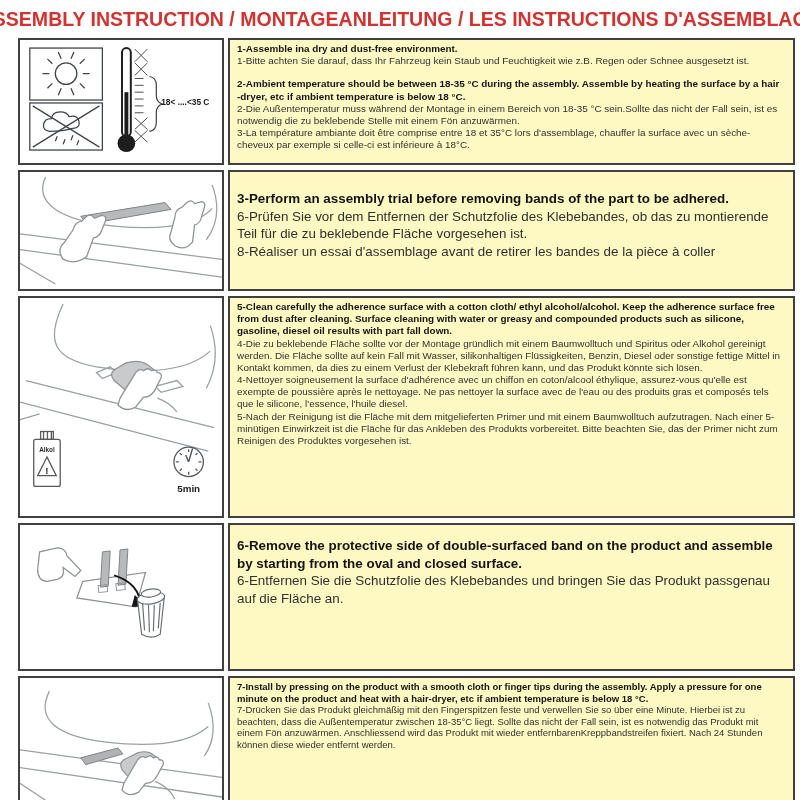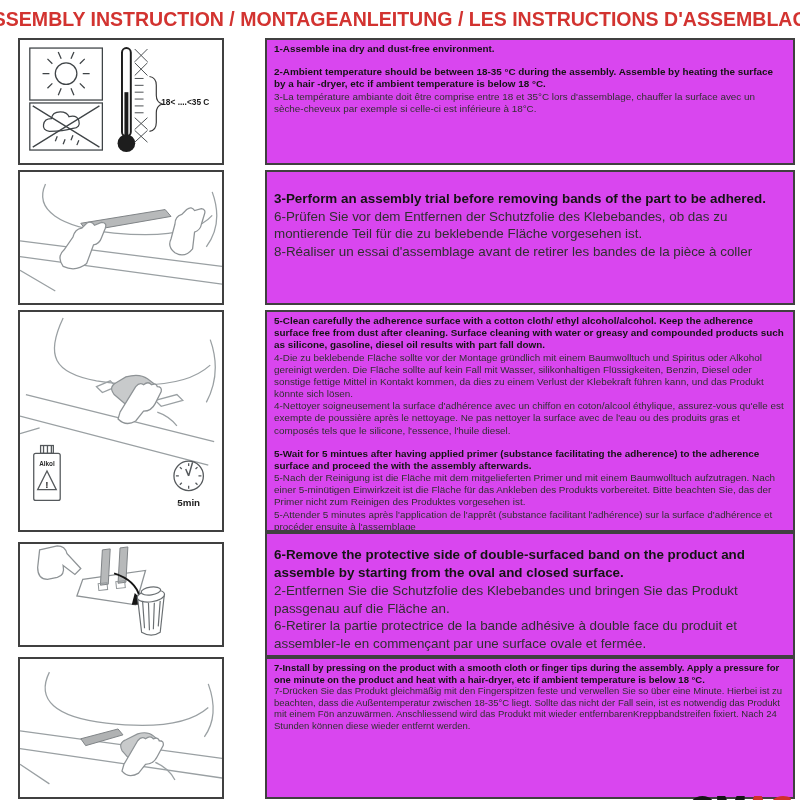--- a/index.html
+++ b/index.html
@@ -12,23 +12,23 @@
   .title-wrap { height:38px; display:flex; align-items:center; justify-content:center; }
   .title {
     color:#d23330; font-weight:bold; font-size:21px; white-space:nowrap;
     transform:scaleX(.93); letter-spacing:0;
   }
   .row { display:flex; gap:4px; margin:0 5px 5px 18px; }
   .illus {
     width:206px; flex:none; border:2px solid #404040; background:#fff; overflow:hidden;
   }
   .illus svg { display:block; width:100%; height:100%; }
-  .txt { flex:1; border:2px solid #404040; padding:3px 8px 2px 7px; overflow:hidden; background:#d946ef;margin-left:37px; }
-  .r1 { height:127px; } .r2 { height:135px; } .r3 { height:222px; }
-  .r4 { height:115px;align-items:center; } .r5 { height:142px; }
+  .txt { flex:1; border:2px solid #404040; padding:3px 8px 2px 7px; overflow:hidden; background:#fef9c3; }
+  .r1 { height:127px; } .r2 { height:121px; } .r3 { height:222px; }
+  .r4 { height:148px; } .r5 { height:142px; }
   .txt p { margin:0; color:#303030; }
   .small .txt p { font-size:9.9px; line-height:1.23; }
   .r5 .txt p { font-size:9.5px; line-height:1.22; }
   .big .txt p { font-size:13.4px; line-height:1.32; }
   .r2 .txt { padding-top:18px; }
   .r4 .txt { padding-top:12px; }
   .txt p.b { font-weight:bold; color:#141414; }
   .txt p.sp { margin-top:11px; }
   .footer { display:flex; align-items:flex-start; height:30px; }
   .rule { flex:1; border-top:2px solid #404040; margin-top:3px; }
@@ -70,21 +70,23 @@
         <path d="M117,36 h9 M117,43 h9 M117,50 h9 M117,57 h9 M117,64 h9 M117,71 h9"></path>
         <path d="M117,6 l13,13 M130,6 l-13,13 M117,20 l13,13 M130,20 l-13,13"></path>
         <path d="M117,76 l13,12 M130,76 l-13,12 M117,89 l13,12 M130,89 l-13,12"></path>
       </g>
       <path d="M132,34 q7,1 7,9 l0,10 q0,7 6,9 q-6,2 -6,9 l0,10 q0,8 -7,9" stroke="#3a3a3a" fill="none" stroke-width="1.2"></path>
       <text x="144" y="63" font-size="8.5" font-weight="bold" fill="#1a1a1a">18&lt; ....&lt;35 C</text>
     </svg>
   </div>
   <div class="txt">
     <p class="b">1-Assemble ina dry and dust-free environment.</p>
+    <p>1-Bitte achten Sie darauf, dass Ihr Fahrzeug kein Staub und Feuchtigkeit wie z.B. Regen oder Schnee ausgesetzt ist.</p>
     <p class="b sp">2-Ambient temperature should be between 18-35 °C during the assembly. Assemble by heating the surface by a hair -dryer, etc if ambient temperature is below 18 °C.</p>
+    <p>2-Die Außentemperatur muss während der Montage in einem Bereich von 18-35 °C sein.Sollte das nicht der Fall sein, ist es notwendig die zu beklebende Stelle mit einem Fön anzuwärmen.</p>
     <p>3-La température ambiante doit être comprise entre 18 et 35°C lors d'assemblage, chauffer la surface avec un sèche-cheveux par exemple si celle-ci est inférieure à 18°C.</p>
   </div>
 </div>
 
 <div class="row r2 big">
   <div class="illus">
     <svg viewBox="0 0 206 109">
       <g stroke="#9aa0a3" fill="none" stroke-width="1.3">
         <path d="M26,0 C14,26 40,44 96,50 C150,55 182,48 196,32"></path>
         <path d="M196,8 C204,30 202,48 190,64"></path>
@@ -130,23 +132,21 @@
         <path d="M172,150 v3 M185,163 h-3 M172,176 v-3 M159,163 h3 M181,154 l-2,2 M181,172 l-2,-2 M163,172 l2,-2 M163,154 l2,2"></path>
         <path d="M172,163 L176,149 M172,163 L169,156" stroke-width="1.5"></path>
       </g>
       <text x="172" y="194" font-size="10" font-weight="bold" fill="#222222" text-anchor="middle">5min</text>
     </svg>
   </div>
   <div class="txt">
     <p class="b">5-Clean carefully the adherence surface with a cotton cloth/ ethyl alcohol/alcohol. Keep the adherence surface free from dust after cleaning. Surface cleaning with water or greasy and compounded products such as silicone, gasoline, diesel oil results with part fall down.</p>
     <p>4-Die zu beklebende Fläche sollte vor der Montage gründlich mit einem Baumwolltuch und Spiritus oder Alkohol gereinigt werden. Die Fläche sollte auf kein Fall mit Wasser, silikonhaltigen Flüssigkeiten, Benzin, Diesel oder sonstige fettige Mittel in Kontakt kommen, da dies zu einem Verlust der Klebekraft führen kann, und das Produkt könnte sich lösen.</p>
     <p>4-Nettoyer soigneusement la surface d'adhérence avec un chiffon en coton/alcool éthylique, assurez-vous qu'elle est exempte de poussière après le nettoyage. Ne pas nettoyer la surface avec de l'eau ou des produits gras et composés tels que le silicone, l'essence, l'huile diesel.</p>
-    <p class="b sp">5-Wait for 5 mintues after having applied primer (substance facilitating the adherence) to the adherence surface and proceed the with the assembly afterwards.</p>
     <p>5-Nach der Reinigung ist die Fläche mit dem mitgelieferten Primer und mit einem Baumwolltuch aufzutragen. Nach einer 5-minütigen Einwirkzeit ist die Fläche für das Ankleben des Produkts vorbereitet. Bitte beachten Sie, das der Primer nicht zum Reinigen des Produktes vorgesehen ist.</p>
-    <p>5-Attender 5 minutes après l'application de l'apprêt (substance facilitant l'adhérence) sur la surface d'adhérence et procéder ensuite à l'assemblage</p>
   </div>
 </div>
 
 <div class="row r4 big">
   <div class="illus">
     <svg viewBox="0 0 206 104">
       <polygon points="64,36 128,27 118,62 58,53" fill="#ffffff" stroke="#8e9396" stroke-width="1.3"></polygon>
       <g fill="#b7b9ba" stroke="#7e8386" stroke-width="1">
         <polygon points="84,6 92,5 90,41 82,42"></polygon>
         <polygon points="102,4 110,3 108,39 100,40"></polygon>
@@ -161,22 +161,21 @@
       <g stroke="#6a6f72" fill="#ffffff" stroke-width="1.2">
         <path d="M120,56 L124,90 q10,6 19,0 L147,53"></path>
         <ellipse cx="133.5" cy="53" rx="14" ry="6" transform="rotate(-8 133.5 53)"></ellipse>
         <ellipse cx="133.5" cy="48" rx="10" ry="4" transform="rotate(-8 133.5 48)"></ellipse>
         <path d="M125,58 l2,28 M131,60 l1,28 M137,60 l-1,27 M143,58 l-2,26" fill="none"></path>
       </g>
     </svg>
   </div>
   <div class="txt">
     <p class="b">6-Remove the protective side of double-surfaced band on the product and assemble by starting from the oval and closed surface.</p>
-    <p>2-Entfernen Sie die Schutzfolie des Klebebandes und bringen Sie das Produkt passgenau auf die Fläche an.</p>
-    <p>6-Retirer la partie protectrice de la bande adhésive à double face du produit et assembler-le en commençant par une surface ovale et fermée.</p>
+    <p>6-Entfernen Sie die Schutzfolie des Klebebandes und bringen Sie das Produkt passgenau auf die Fläche an.</p>
   </div>
 </div>
 
 <div class="row r5 small">
   <div class="illus">
     <svg viewBox="0 0 206 114">
       <g stroke="#9aa0a3" fill="none" stroke-width="1.3">
         <path d="M30,0 C16,28 36,46 88,52 C140,58 174,52 192,36"></path>
         <path d="M192,12 C200,34 198,52 188,66"></path>
         <path d="M0,60 L206,88 M0,78 L206,108 M0,94 L30,114"></path>

